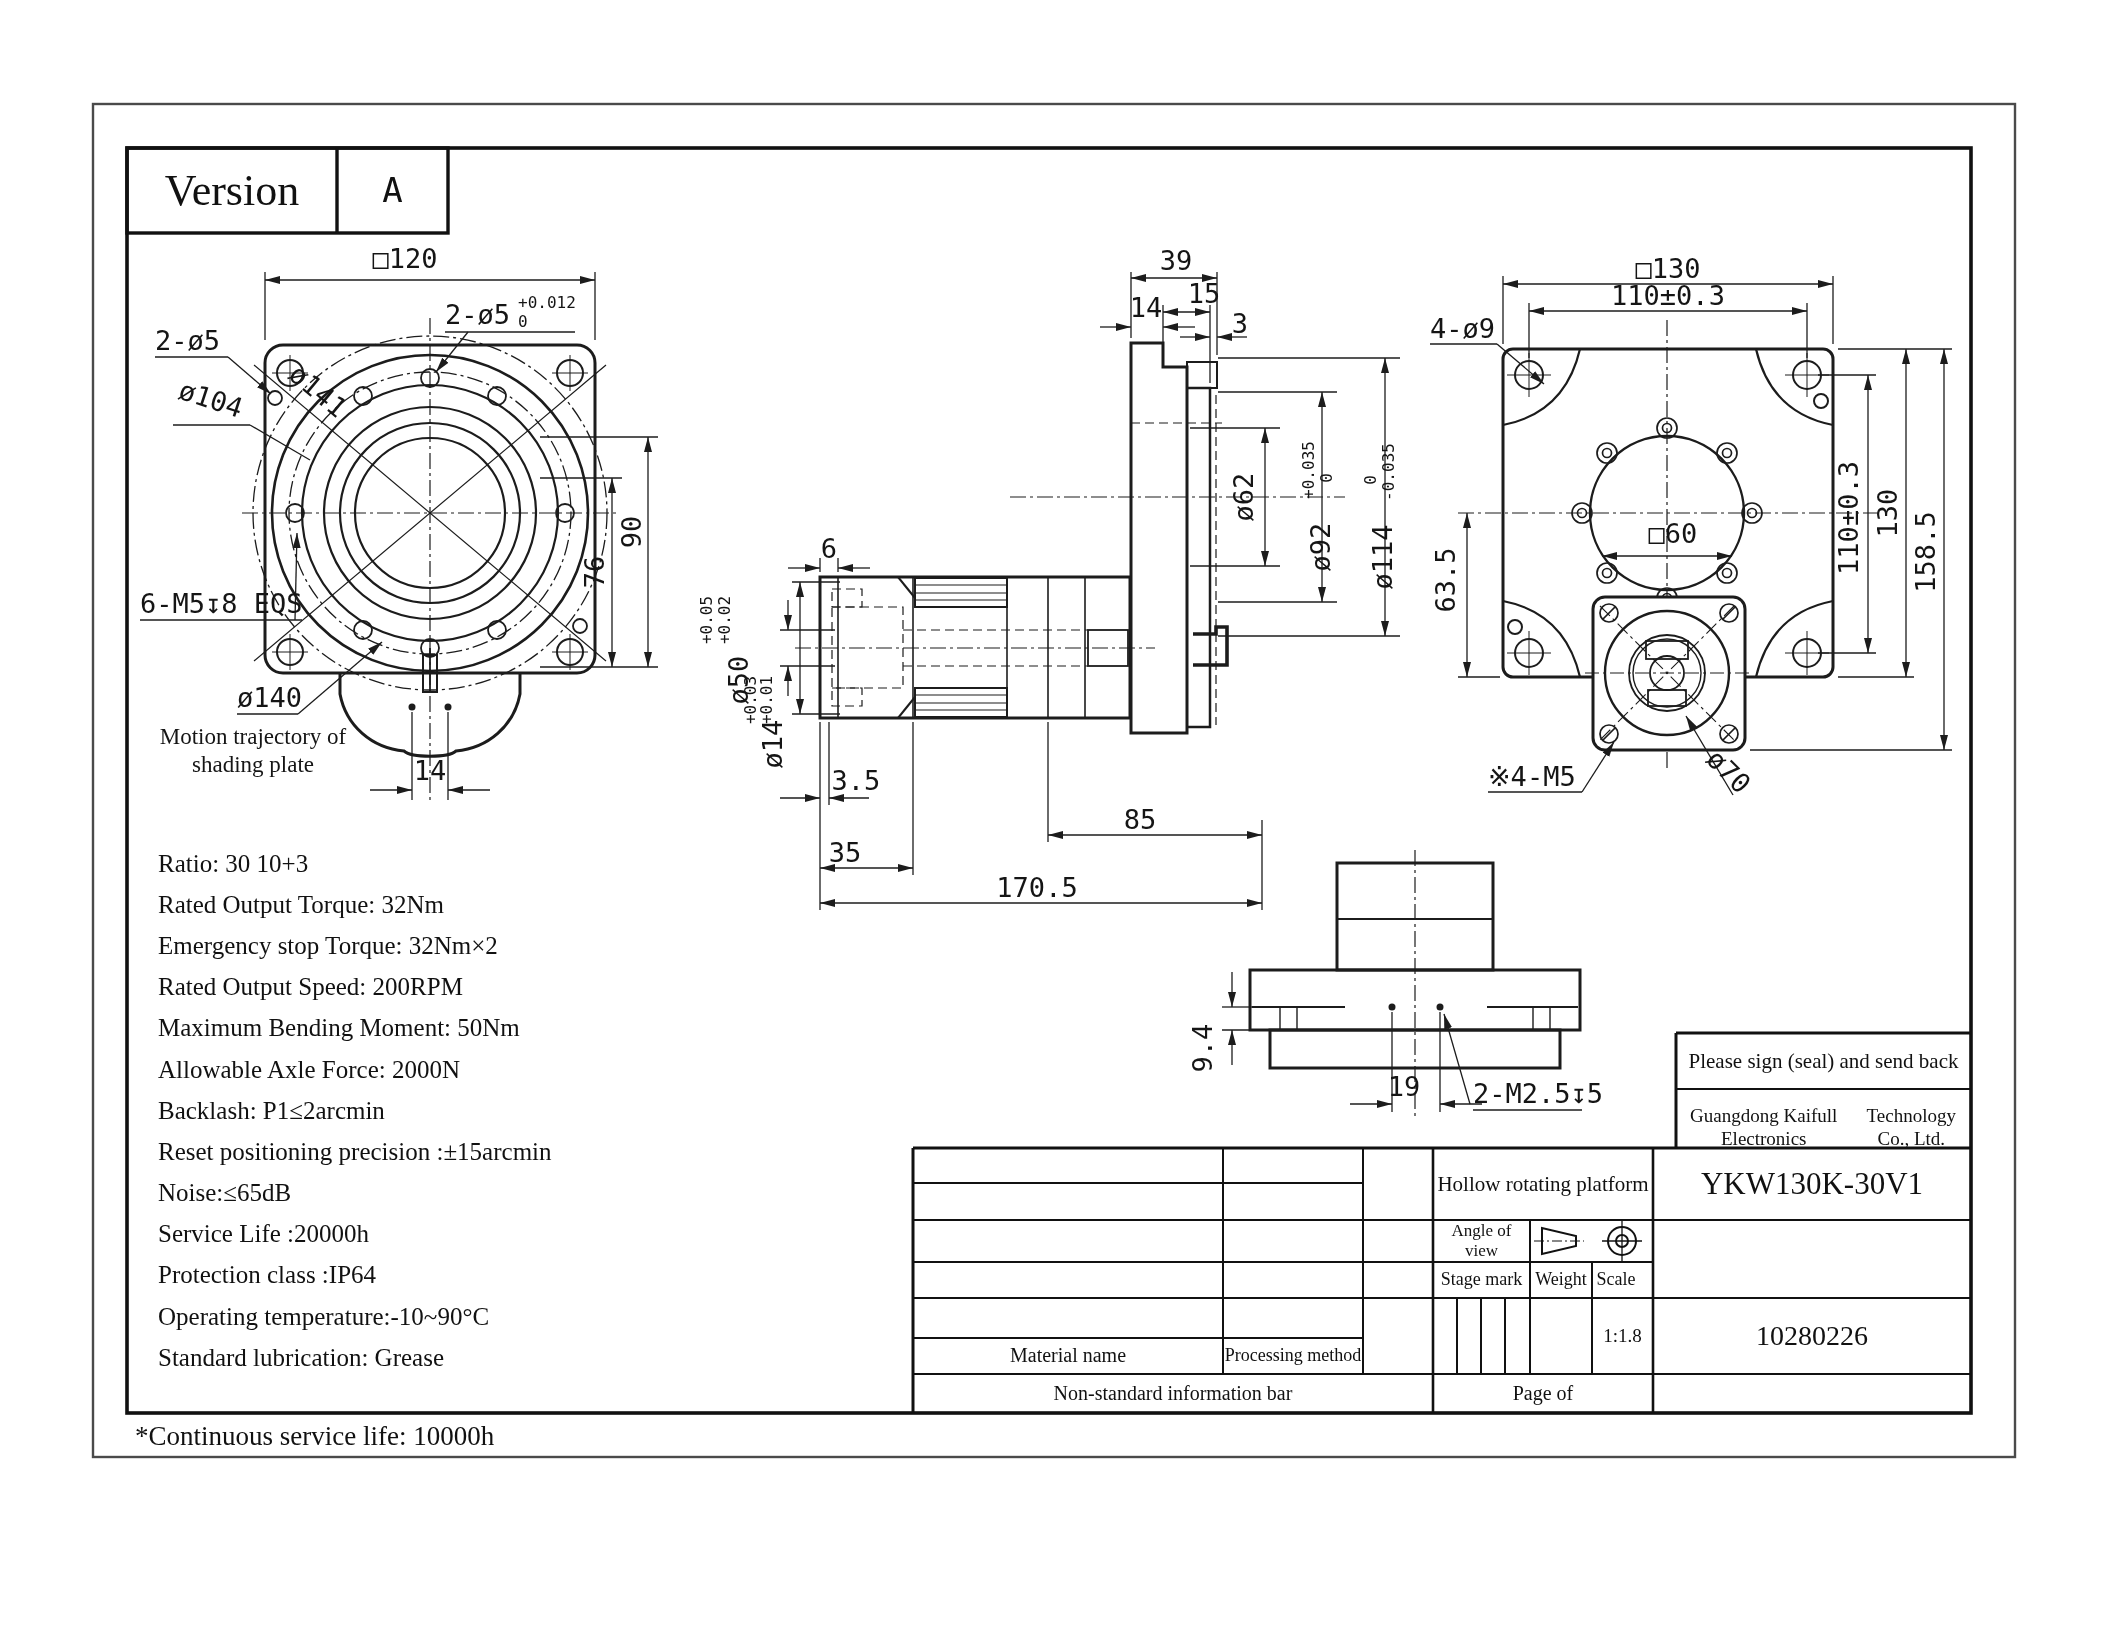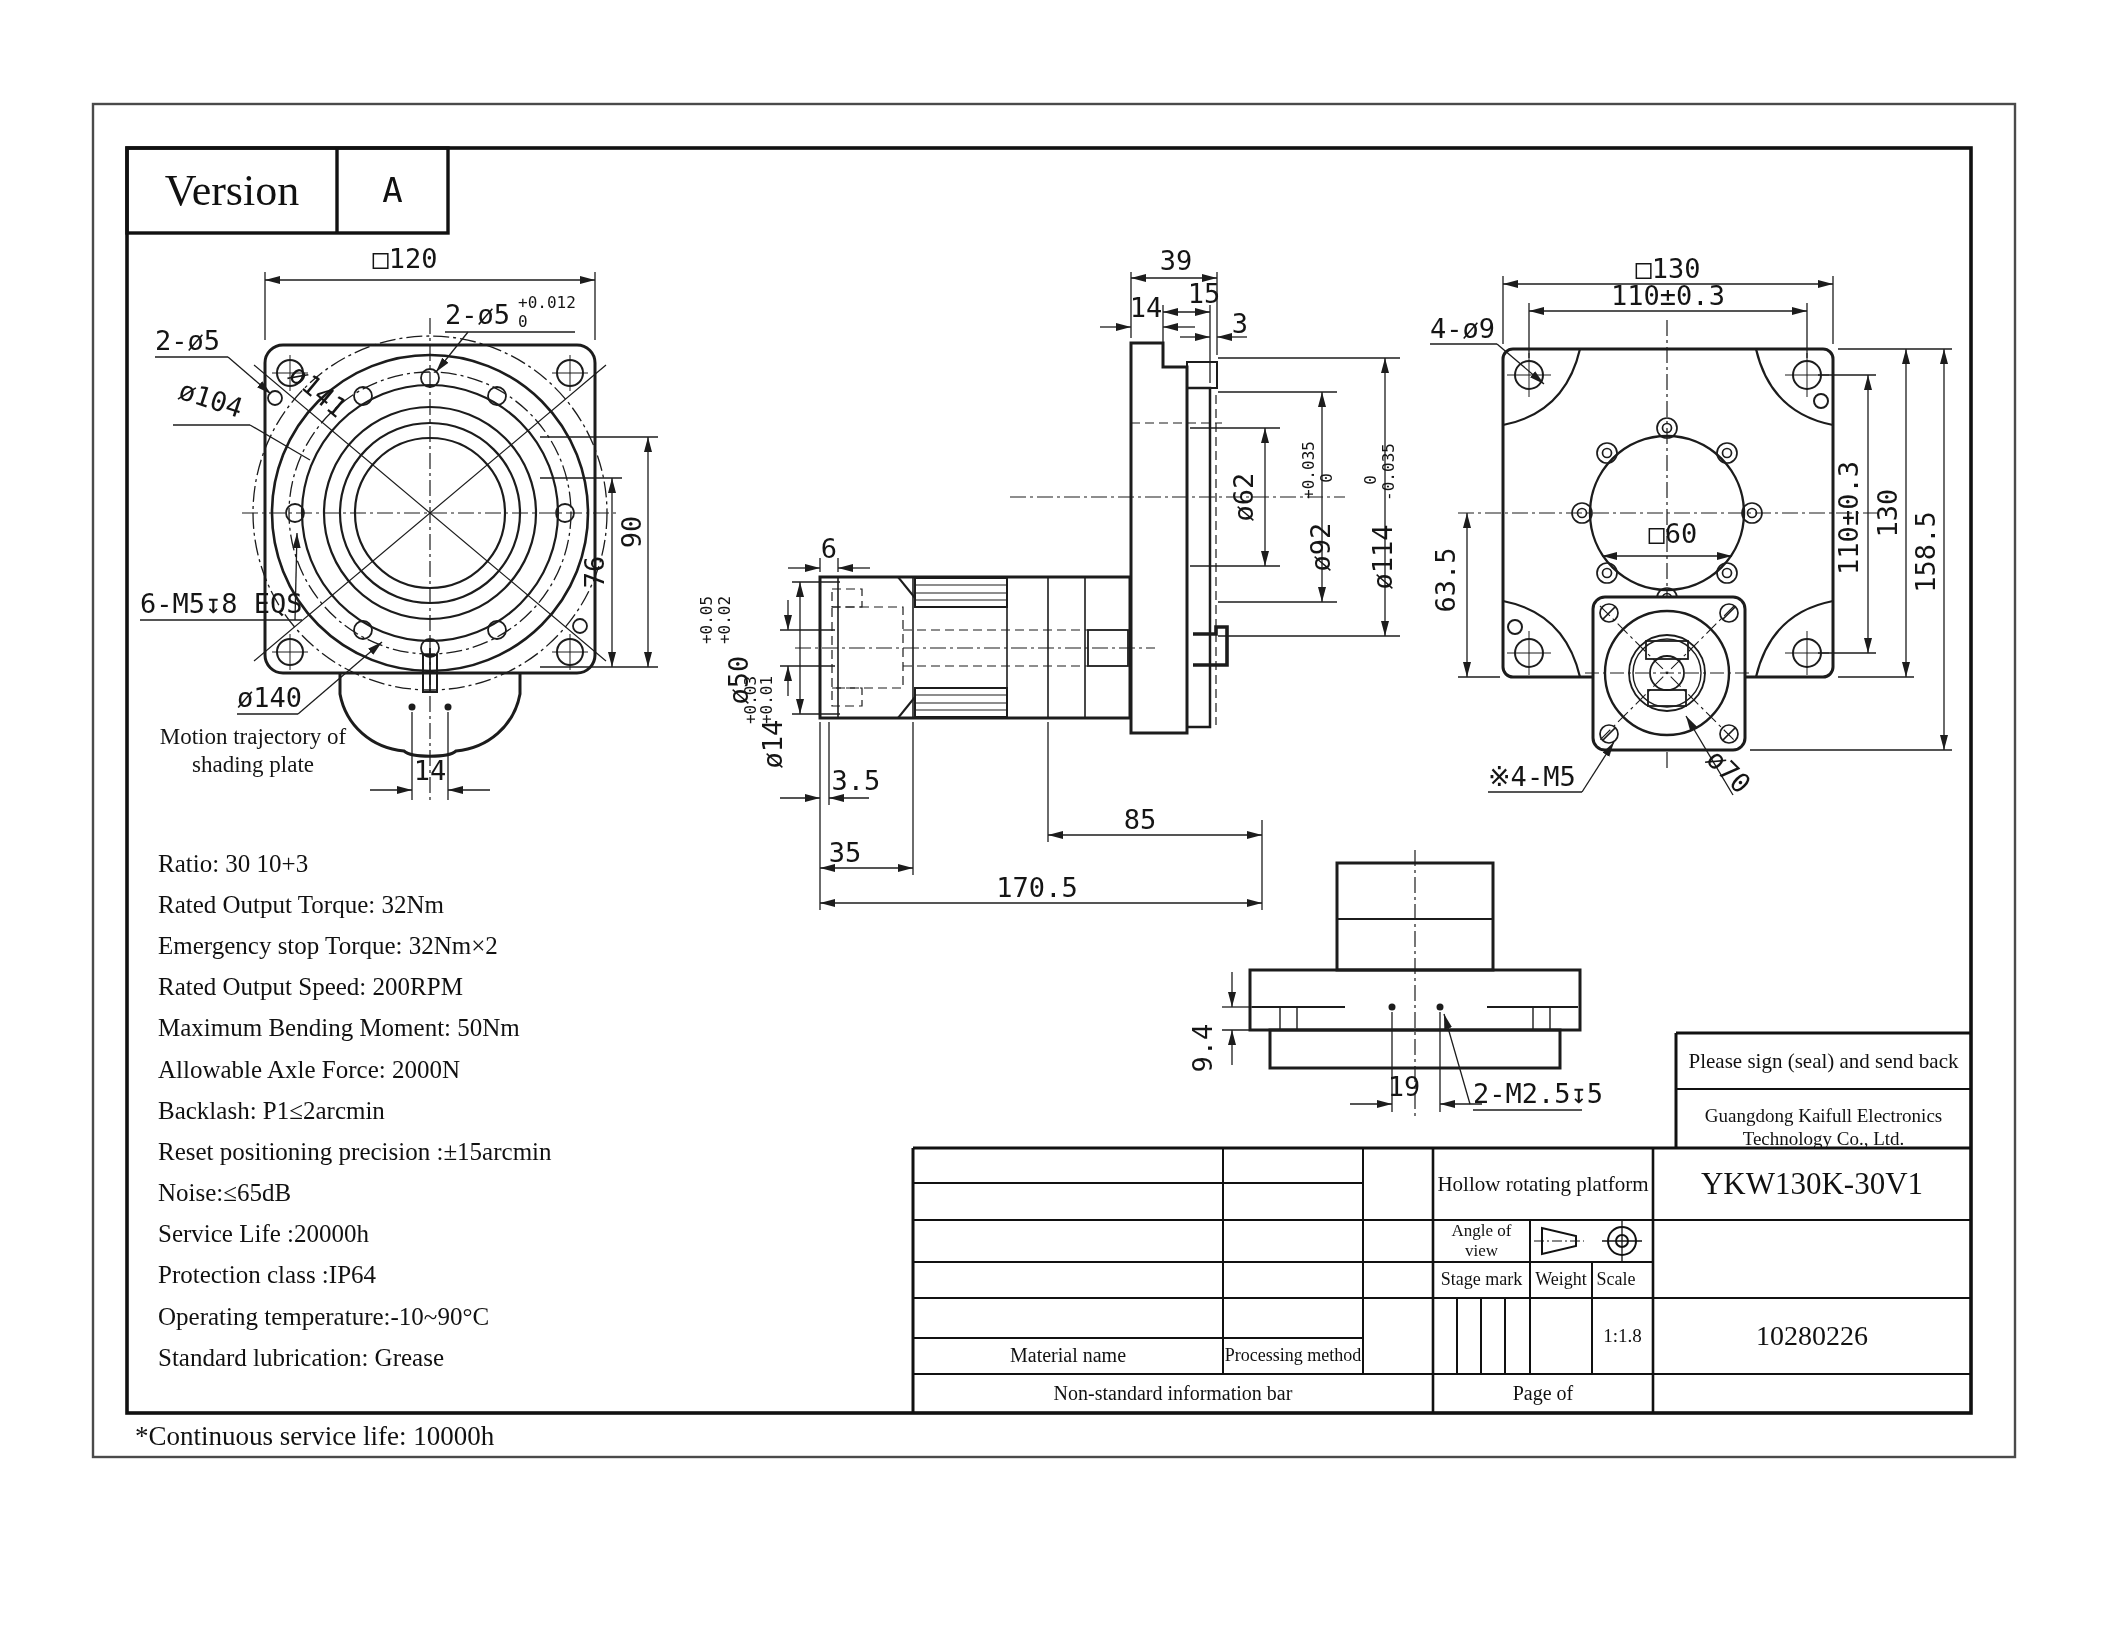--- a/index.html
+++ b/index.html
@@ -431,21 +431,21 @@
   <div>Noise:≤65dB</div>
   <div>Service Life :20000h</div>
   <div>Protection class :IP64</div>
   <div>Operating temperature:-10~90°C</div>
   <div>Standard lubrication: Grease</div>
 </div>
 
 <div class="ovl left" style="left:135px;top:1418px;width:700px;height:38px;font-size:27px;">*Continuous service life: 10000h</div>
 
 <div class="ovl" style="left:1676px;top:1033px;width:295px;height:56px;font-size:21px;">Please sign (seal) and send back</div>
-<div class="ovl" style="left:1676px;top:1089px;width:295px;height:77px;font-size:19px;flex-direction:column;">
+<div class="ovl" style="left:1676px;top:1089px;width:295px;height:77px;font-size:19px;flex-direction:row;">
   <span>Guangdong Kaifull Electronics</span>
   <span>Technology Co., Ltd.</span>
 </div>
 <div class="ovl" style="left:1433px;top:1148px;width:220px;height:72px;font-size:21px;border-radius:30px;">Hollow rotating platform</div>
 <div class="ovl" style="left:1653px;top:1148px;width:318px;height:72px;font-size:31px;">YKW130K-30V1</div>
 <div class="ovl" style="left:1433px;top:1220px;width:97px;height:42px;font-size:17px;padding:0 8px;box-sizing:border-box;">Angle of view</div>
 <div class="ovl" style="left:1433px;top:1262px;width:97px;height:36px;font-size:18px;">Stage mark</div>
 <div class="ovl" style="left:1530px;top:1262px;width:62px;height:36px;font-size:18px;">Weight</div>
 <div class="ovl" style="left:1592px;top:1262px;width:48px;height:36px;font-size:18px;">Scale</div>
 <div class="ovl" style="left:1592px;top:1298px;width:61px;height:76px;font-size:19px;">1:1.8</div>

